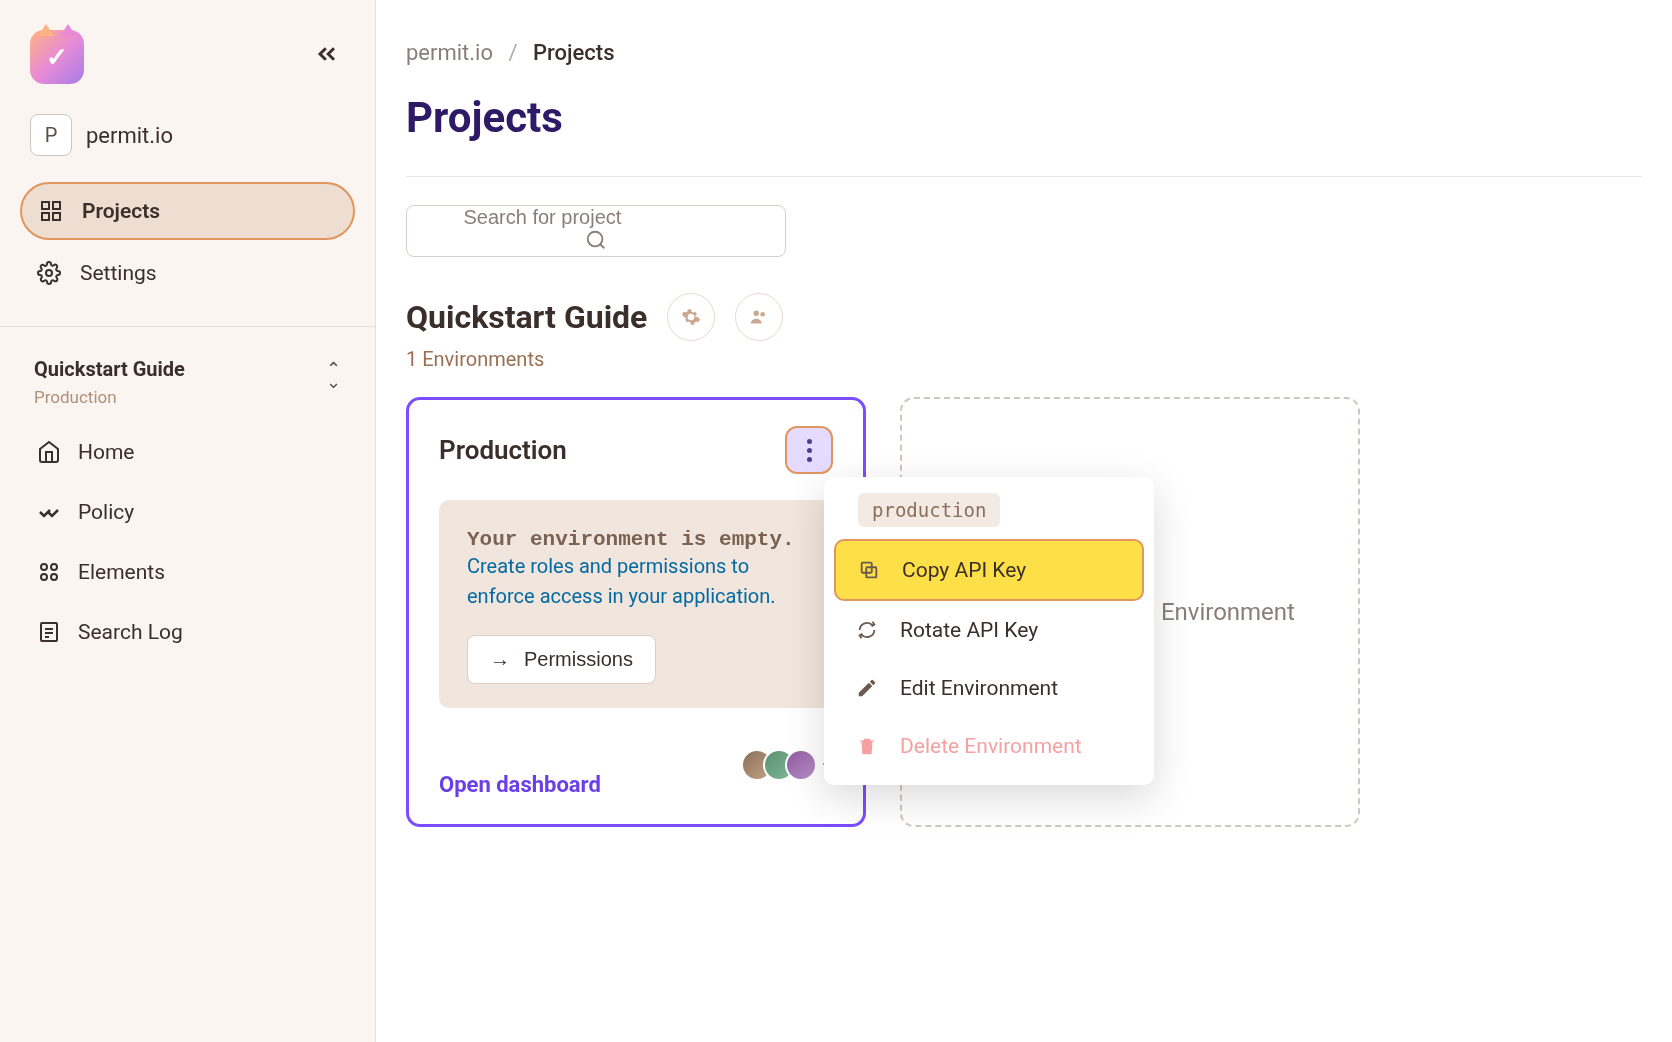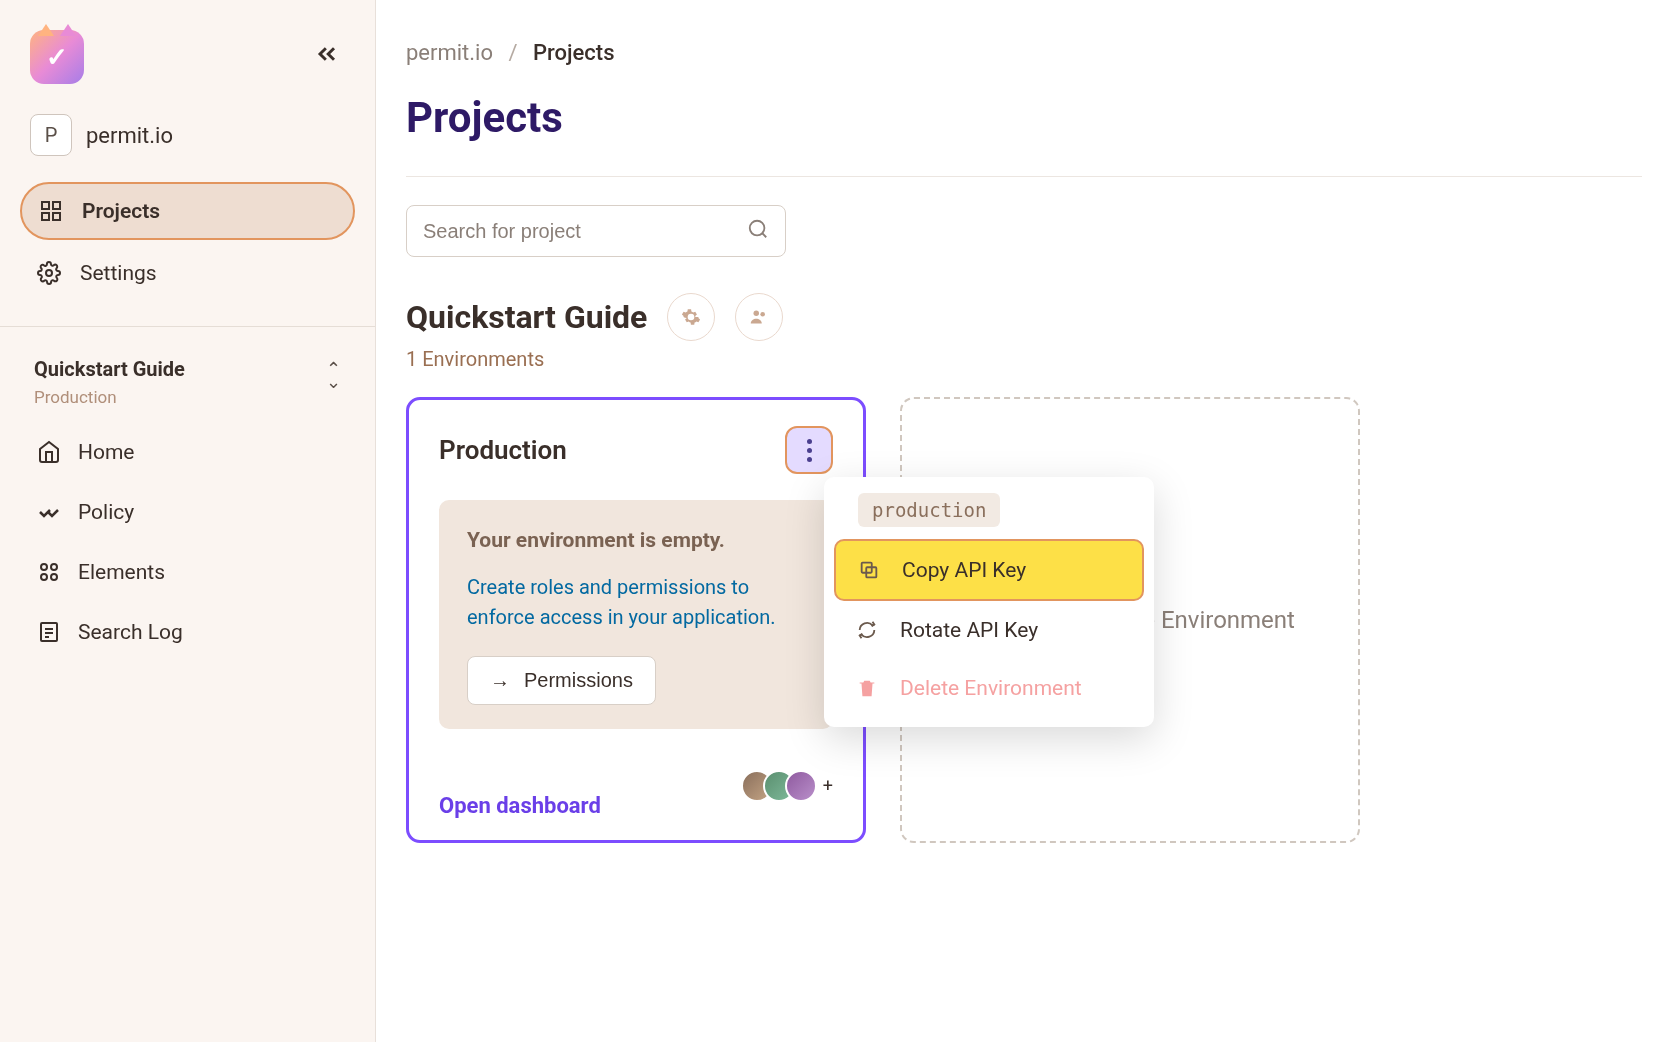--- a/index.html
+++ b/index.html
@@ -172,20 +172,21 @@
     .hr { height: 1px; background: #ece6e1; margin-bottom: 28px; }
     .search-box {
       width: 380px;
       height: 52px;
       border: 1.5px solid #d8cfc7;
       border-radius: 8px;
       display: flex;
       align-items: center;
       padding: 0 16px;
       margin-bottom: 36px;
+      flex-direction: column;
     }
     .search-box input {
       flex: 1;
       border: none;
       outline: none;
       font-size: 20px;
       color: #3a2f2a;
       background: transparent;
     }
     .search-box input::placeholder { color: #8a7f78; }
@@ -267,21 +268,21 @@
     }
     .empty-box {
       background: #f1e6dd;
       border-radius: 10px;
       padding: 28px 28px 24px 28px;
     }
     .empty-title {
       font-size: 21px;
       font-weight: 700;
       color: #7a6252;
-      margin-bottom: 20px;
+      font-family: Liberation Mono, monospace;
     }
     .empty-text {
       font-size: 20px;
       color: #0369a1;
       line-height: 1.5;
       margin-bottom: 24px;
     }
     .perm-btn {
       background: #fff;
       border: 1.5px solid #d8cfc7;
@@ -558,20 +559,28 @@
         <span class="menu-icon">
           <svg width="22" height="22" viewBox="0 0 24 24" fill="none" stroke="currentColor" stroke-width="2">
               <path d="M4 12a8 8 0 0 1 14-5l2-1"></path>
               <path d="M20 12a8 8 0 0 1-14 5l-2 1"></path>
               <polyline points="18 3 20 6 17 8"></polyline>
               <polyline points="6 21 4 18 7 16"></polyline>
             </svg>
         </span>
         <span>Rotate API Key</span>
       </div>
+      <div class="menu-item">
+        <span class="menu-icon">
+          <svg width="22" height="22" viewBox="0 0 24 24" fill="currentColor">
+              <path d="M3 17.25V21h3.75L17.81 9.94l-3.75-3.75L3 17.25zM20.71 7.04a1 1 0 0 0 0-1.41l-2.34-2.34a1 1 0 0 0-1.41 0l-1.83 1.83 3.75 3.75 1.83-1.83z"></path>
+            </svg>
+        </span>
+        <span>Edit Environment</span>
+      </div>
       <div class="menu-item danger">
         <span class="menu-icon">
           <svg width="22" height="22" viewBox="0 0 24 24" fill="currentColor">
               <path d="M6 7h12l-1 14H7L6 7zm3-3h6l1 2H8l1-2zM4 6h16v1H4z"></path>
             </svg>
         </span>
         <span>Delete Environment</span>
       </div>
     </div>
   </div>

